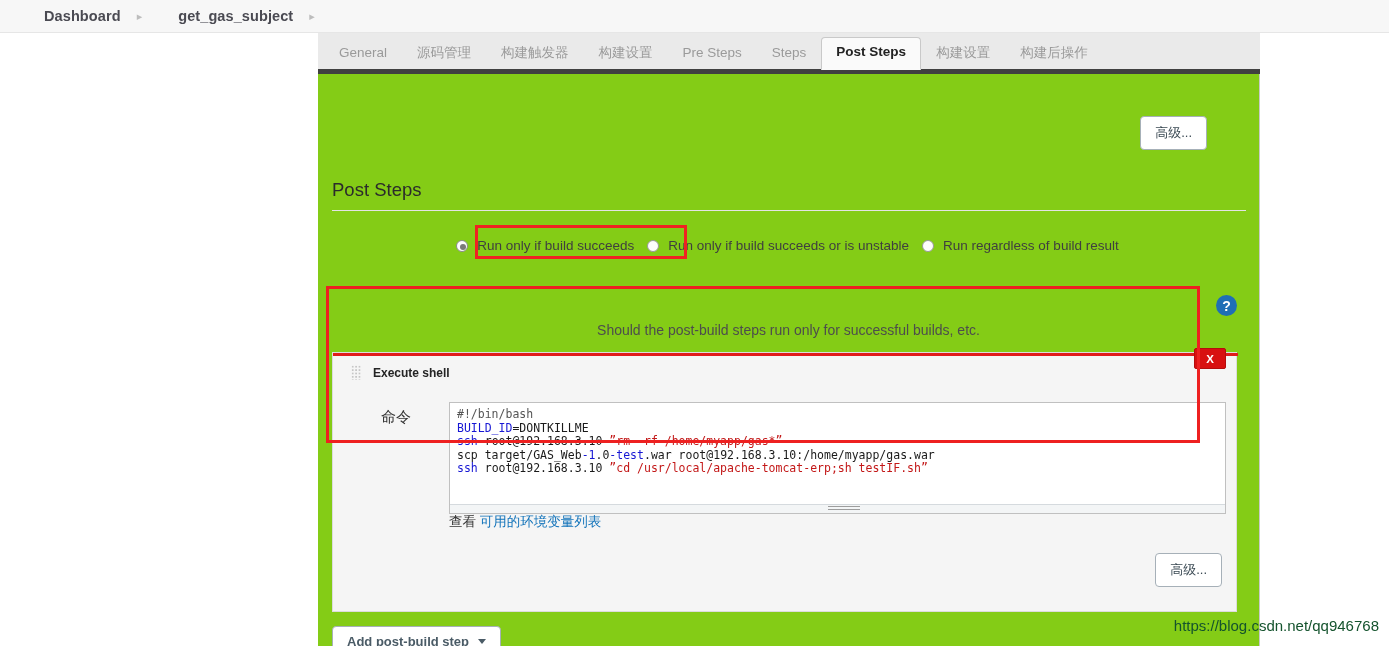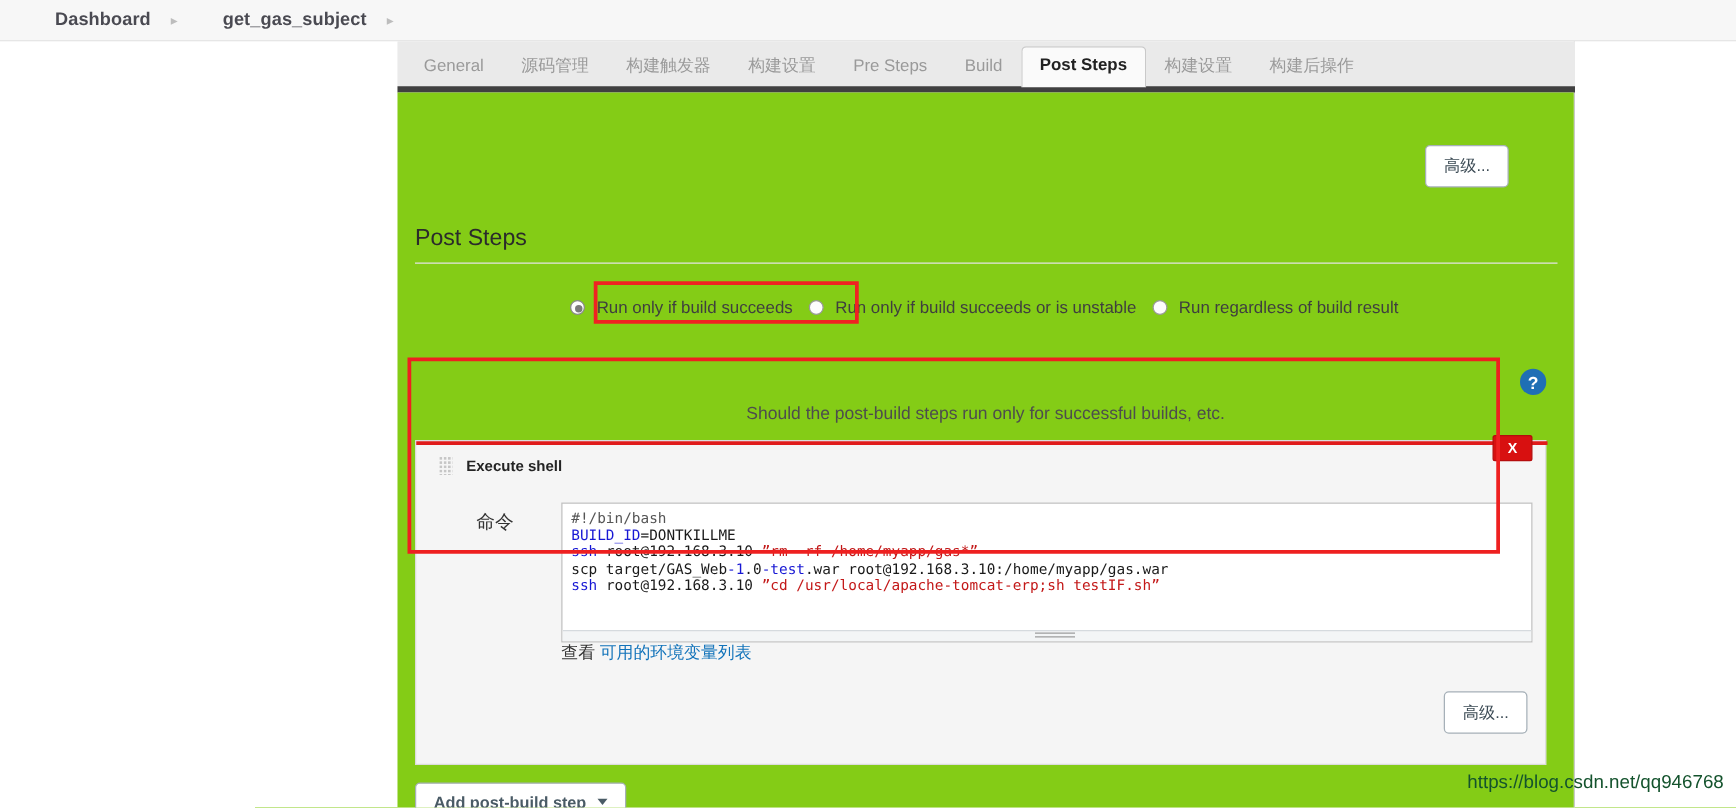--- a/index.html
+++ b/index.html
@@ -270,21 +270,21 @@
 </div>
 
 <div id="content-panel">
 
   <div id="tab-bar">
     <div class="tab">General</div>
     <div class="tab cjk">源码管理</div>
     <div class="tab cjk">构建触发器</div>
     <div class="tab cjk">构建设置</div>
     <div class="tab">Pre Steps</div>
-    <div class="tab">Build</div>
+    <div class="tab">Steps</div>
     <div class="tab active">Post Steps</div>
     <div class="tab cjk">构建设置</div>
     <div class="tab cjk">构建后操作</div>
   </div>
 
   <div id="panel-body">
 
     <div id="advanced-top" class="btn">高级...</div>
 
     <div id="post-steps-heading">Post Steps</div>

